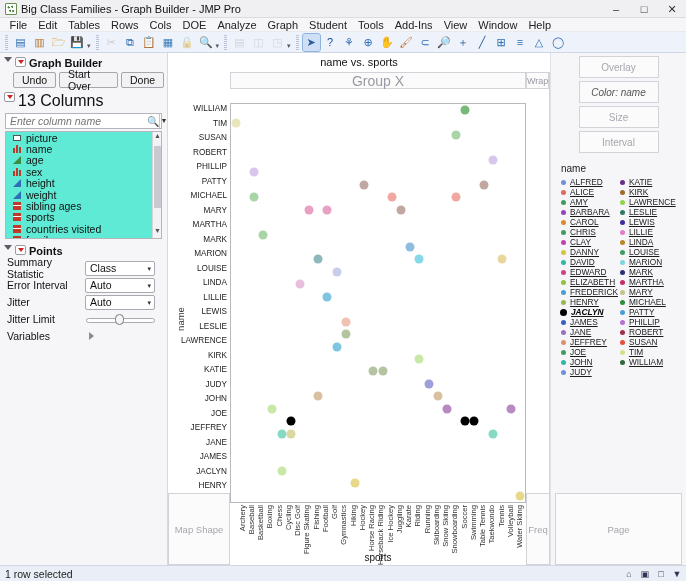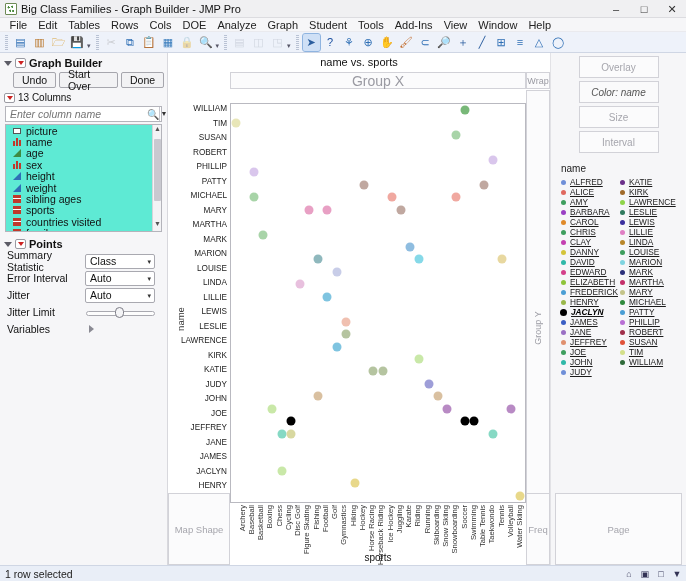--- a/index.html
+++ b/index.html
@@ -48,31 +48,31 @@
   .ticon.dim{opacity:.35;}
   .ticon.sel{background:#cfe0f6;outline:1px solid #8fb4e0;}
   .tdrop{font-size:7px;color:#556;align-self:flex-end;margin:0 2px 1px 0;}
 
   
   .main{position:absolute;left:0;top:53px;right:0;bottom:16px;display:flex;}
 
   
   .leftpanel{width:168px;flex:0 0 168px;background:#f6f6f8;
     border-right:1px solid #d8d8dd;padding:2px 3px 0 3px;overflow:hidden;}
-  .discl{display:flex;align-items:center;gap:3px;margin:2px 0 3px 1px;}
+  .discl{display:flex;align-items:flex-start;gap:3px;margin:2px 0 3px 1px;}
   .tri{width:0;height:0;border-left:4px solid transparent;border-right:4px solid transparent;
     border-top:5px solid #5c5c66;}
   .tri.right{border-top:4px solid transparent;border-bottom:4px solid transparent;
     border-left:5px solid #8a8a93;border-right:0;}
   .redbtn{width:11px;height:10px;background:#fff;border:1px solid #9a9aa2;border-radius:2px;
     display:flex;align-items:center;justify-content:center;}
   .redbtn i{width:0;height:0;border-left:3px solid transparent;border-right:3px solid transparent;
     border-top:4px solid #cc2222;display:block;}
   .panel-title{font-size:11px;font-weight:bold;color:#111;}
-  .panel-title2{font-size:10px;color:#111;}
+  .panel-title2{font-size:16px;color:#111;}
   .btnrow{display:flex;gap:3px;margin:1px 0 4px 10px;}
   .gbtn{height:16px;min-width:43px;padding:0 8px;font-size:10.5px;background:#f2f2f4;
     border:1px solid #a6a6ad;border-radius:2px;color:#111;display:flex;align-items:center;
     justify-content:center;}
   .searchrow{display:flex;align-items:center;height:16px;border:1px solid #b4b4bb;
     background:#fff;margin:0 2px 2px 2px;}
   .searchrow input{flex:1;border:0;outline:0;font-size:10.5px;font-style:italic;color:#8b8b93;
     padding-left:4px;font-family:"Liberation Sans",sans-serif;background:transparent;}
   .mag{width:13px;text-align:center;font-size:10px;color:#444;}
   .caret{width:13px;border-left:1px solid #c6c6cc;text-align:center;font-size:7px;color:#333;
@@ -123,21 +123,21 @@
   .centercol{flex:1;display:flex;flex-direction:column;min-width:0;}
   .groupx{height:17px;border:1px solid #d2d2d8;background:#fbfbfc;display:flex;align-items:center;
     justify-content:center;font-size:14px;color:#9a9aa2;margin-bottom:14px;}
   .plotbox{flex:1;border:1px solid #b9b9c0;background:#fff;position:relative;overflow:hidden;}
   .pt{position:absolute;width:9px;height:9px;border-radius:50%;transform:translate(-50%,-50%);}
   .xlabels{height:62px;position:relative;}
   .xlab{position:absolute;top:2px;font-size:7.6px;color:#333;white-space:nowrap;
     transform-origin:left top;transform:rotate(-90deg) translateX(-100%);}
   .axis-title-x{position:absolute;bottom:2px;left:0;right:0;text-align:center;font-size:10px;color:#111;}
 
-  .rightcol{width:24px;flex:0 0 24px;display:flex;flex-direction:column;}
+  .rightcol{width:24px;flex:0 0 24px;display:flex;flex-direction:row;}
   .wrapzone{height:17px;border:1px solid #d2d2d8;background:#fbfbfc;font-size:9px;color:#9a9aa2;
     display:flex;align-items:center;justify-content:center;margin-bottom:1px;}
   .groupy{flex:1;border:1px solid #d2d2d8;background:#fbfbfc;display:flex;align-items:center;
     justify-content:center;}
   .groupy span{transform:rotate(-90deg);font-size:9px;color:#9a9aa2;white-space:nowrap;}
 
   .bottomzones{position:absolute;left:0;right:0;bottom:0;height:72px;display:flex;}
   .mapshape{width:62px;flex:0 0 62px;border:1px solid #d2d2d8;background:#fbfbfc;
     display:flex;align-items:center;justify-content:center;font-size:9.5px;color:#a6a6ad;text-align:center;}
   .freqzone{width:24px;flex:0 0 24px;border:1px solid #d2d2d8;background:#fbfbfc;

